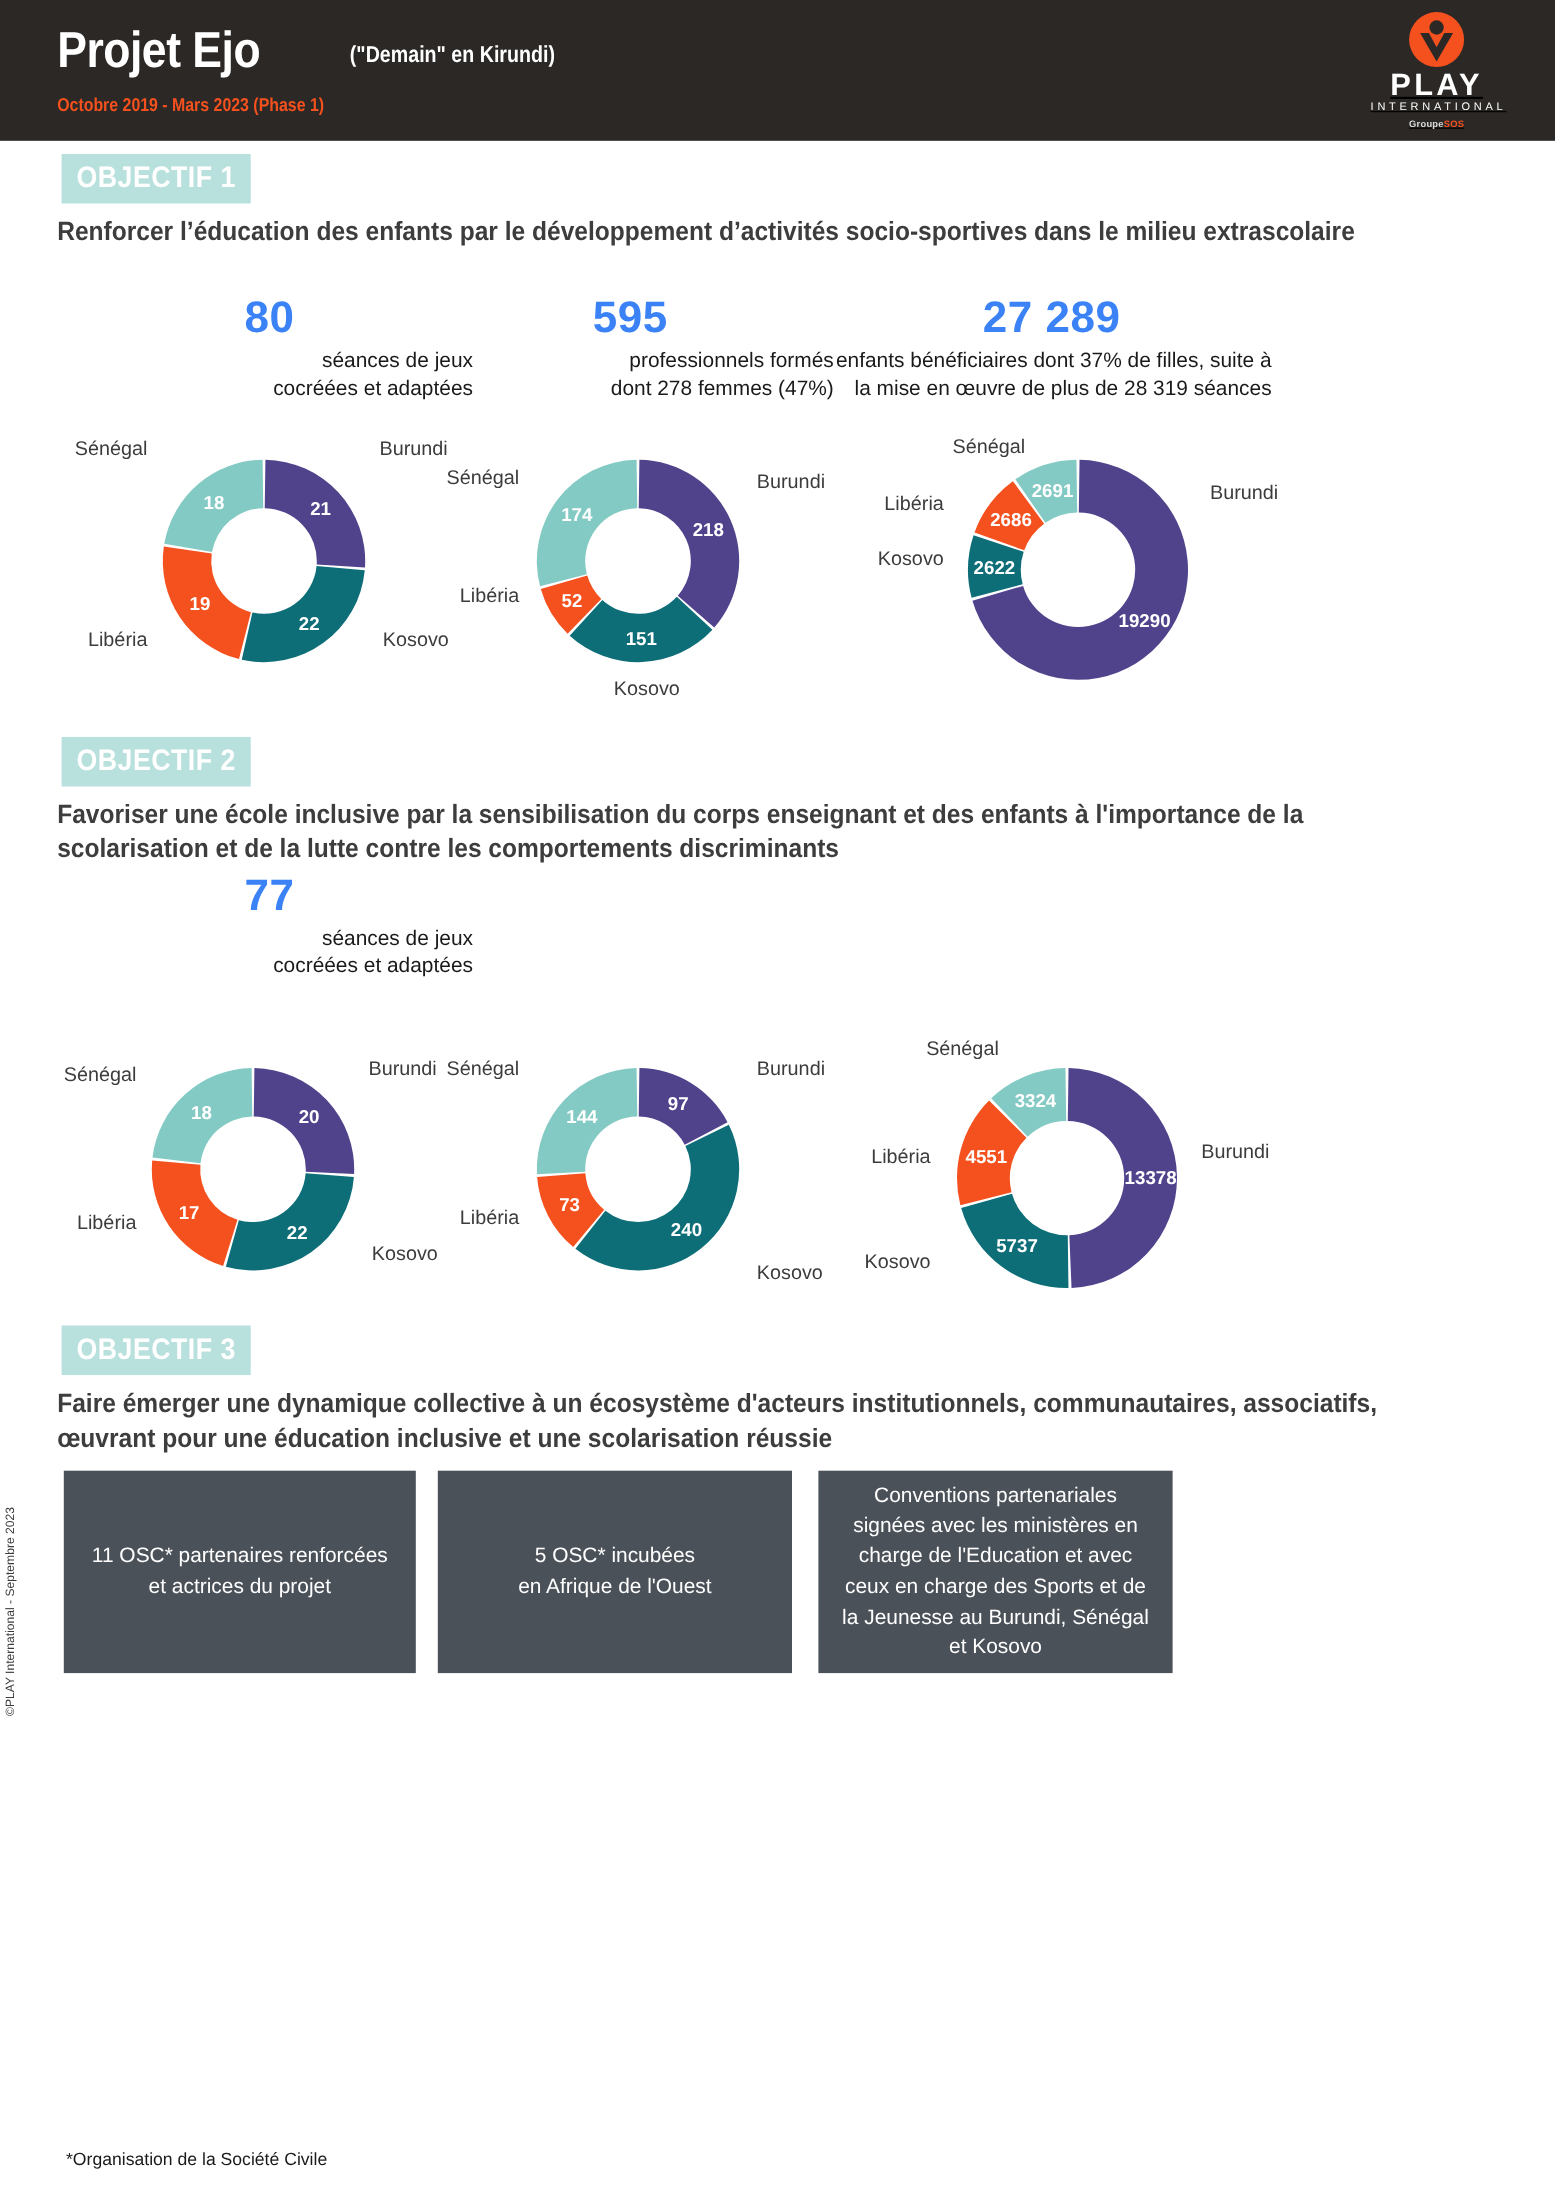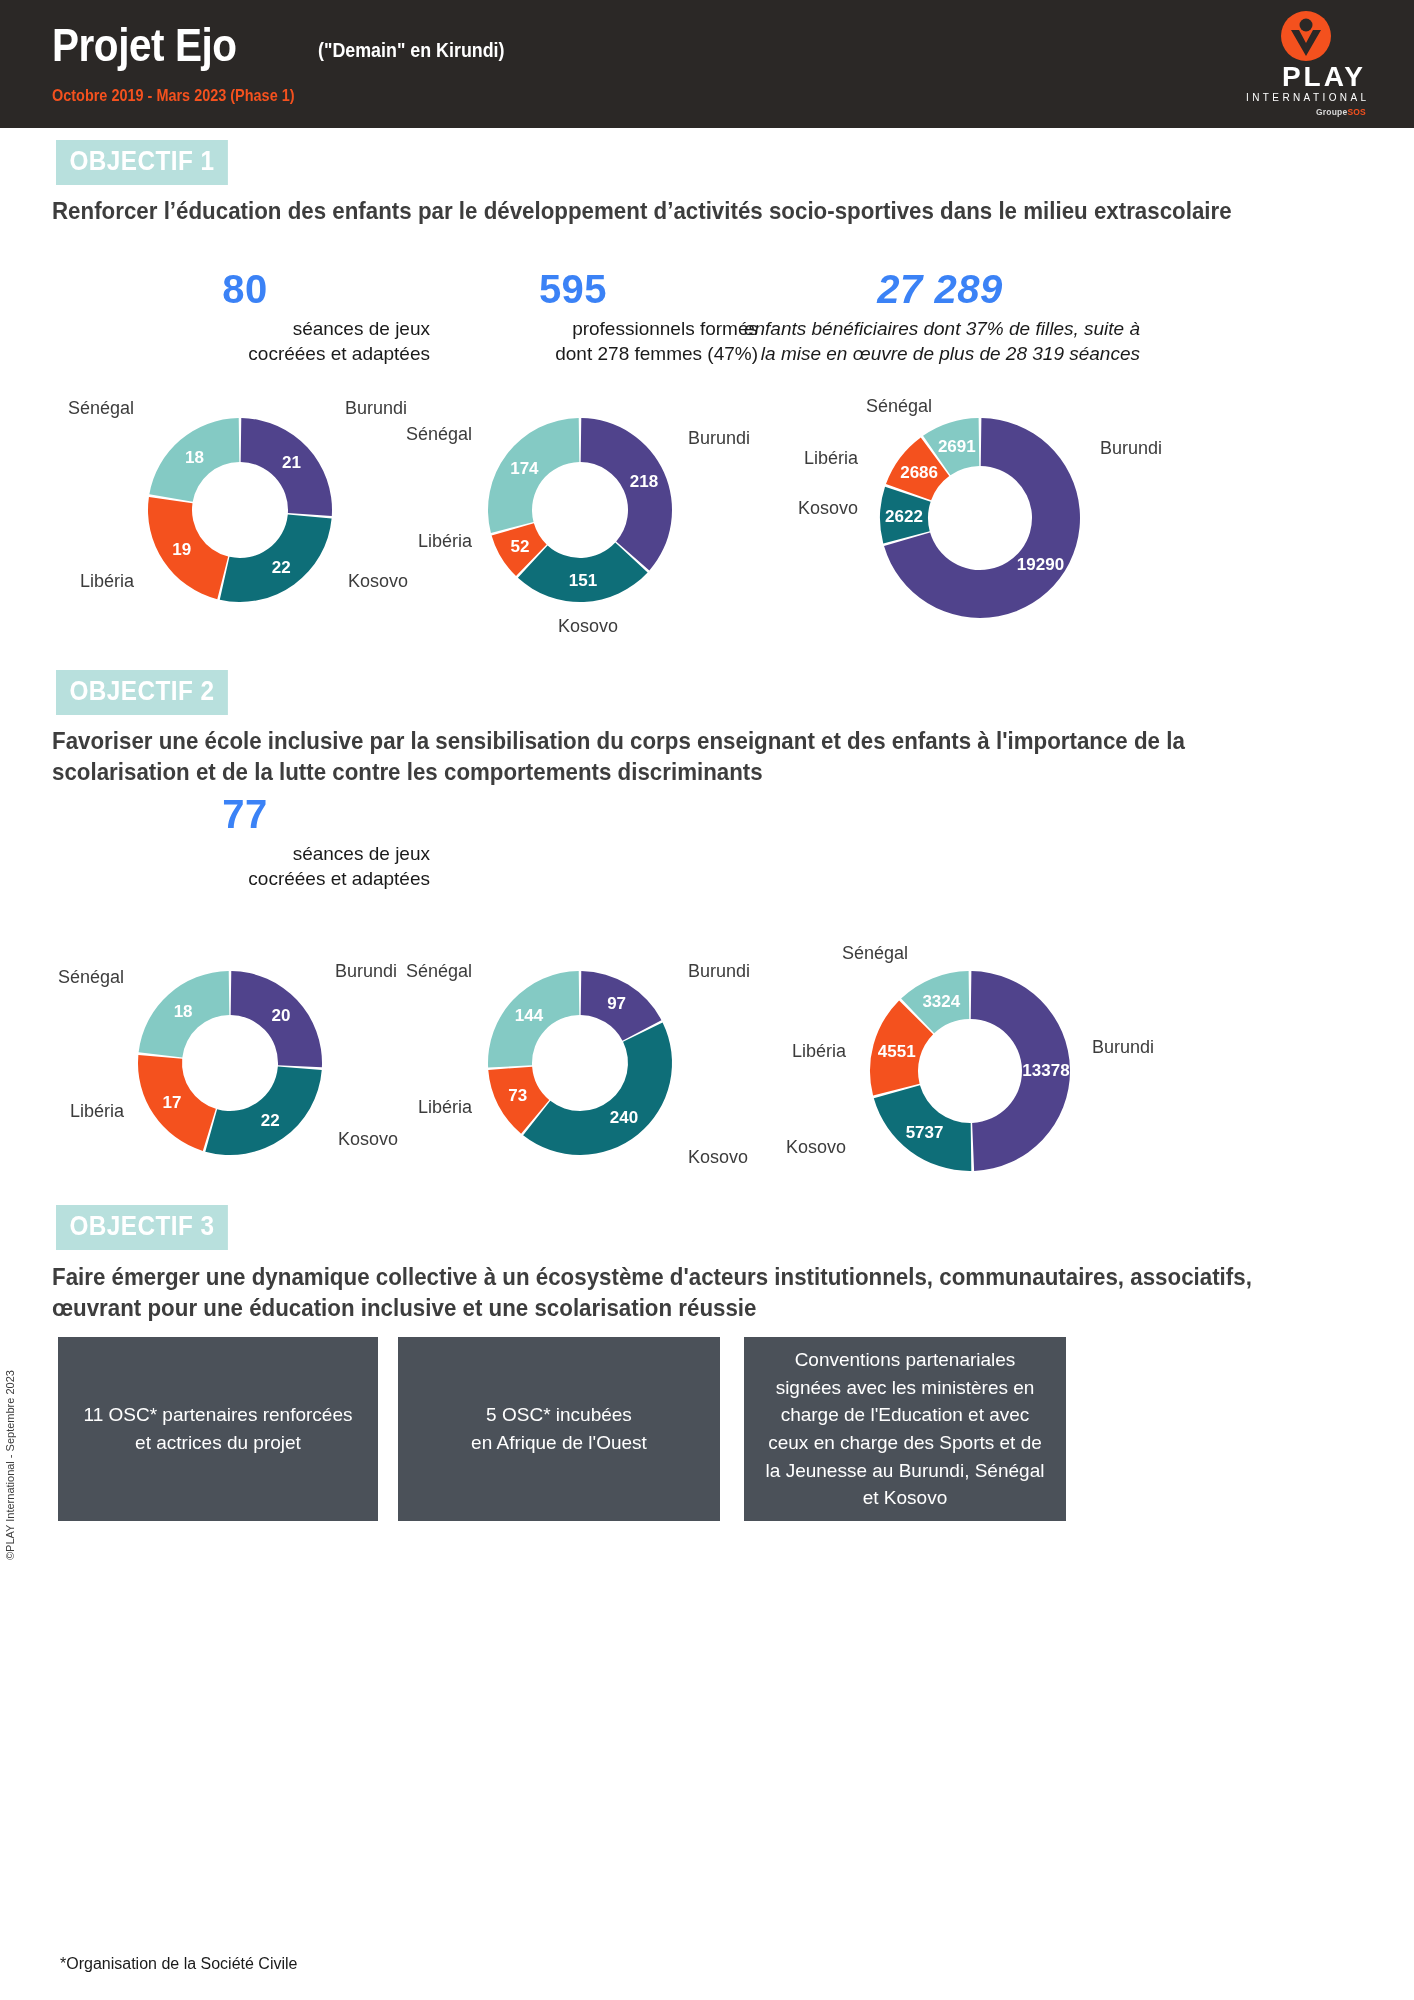--- a/index.html
+++ b/index.html
@@ -54,21 +54,22 @@
     font-size: 17px;
     font-weight: bold;
     font-family: "Liberation Sans Narrow", "Liberation Sans", sans-serif;
     transform: scaleX(0.85);
     transform-origin: left center;
   }
   .logo {
     position: absolute;
     right: 48px; top: 10px;
     width: 120px; height: 112px;
-    text-align: right;
+    text-align: center;
+    text-decoration: underline;
   }
   .logo-mark { display:block; margin: 0 auto; }
   .logo-play {
     display: block;
     color: #ffffff;
     font-size: 28px;
     font-weight: bold;
     letter-spacing: 3px;
     line-height: 1;
     margin-top: 1px;
@@ -212,21 +213,21 @@
     <div class="stat-caption" style="white-space:pre-line;">séances de jeux
 cocréées et adaptées</div>
   </div>
 
   <div class="stat-col" style="left:388px; top:268px; width:370px;">
     <div class="stat-number">595</div>
     <div class="stat-caption" style="white-space:pre-line;">professionnels formés
 dont 278 femmes (47%)</div>
   </div>
 
-  <div class="stat-col" style="left:740px; top:268px; width:400px;font-style:italic;">
+  <div class="stat-col" style="left:756px; top:268px; width:400px;">
     <div class="stat-number">27 289</div>
     <div class="stat-caption">enfants bénéficiaires dont 37% de filles, suite à la mise en œuvre de plus de 28 319 séances</div>
   </div>
 
   <div class="donut-wrap" style="left:90px; top:392px;">
     <svg width="300" height="250" viewBox="0 0 300 250">
         <path d="M 151.28452059120139 26.008967791144016 A 92 92 0 0 1 241.80823688104047 123.93697235927213 L 197.8999496770646 121.09755079614199 A 48 48 0 0 0 150.670184656279 70.0046788475534 Z" fill="#50438c"></path>
         <text class="slice-value" x="201.40257566049797" y="76.48394781269408" text-anchor="middle" font-size="17">21</text>
         <text class="cat-label" x="255" y="22" text-anchor="start" font-size="18">Burundi</text>
         <path d="M 241.60667223298157 126.49809404508366 A 92 92 0 0 1 129.77414919953898 207.74917804301882 L 139.4473821910638 164.8256581094011 A 48 48 0 0 0 197.79478551285993 122.43378819743495 Z" fill="#0e6e78"></path>

